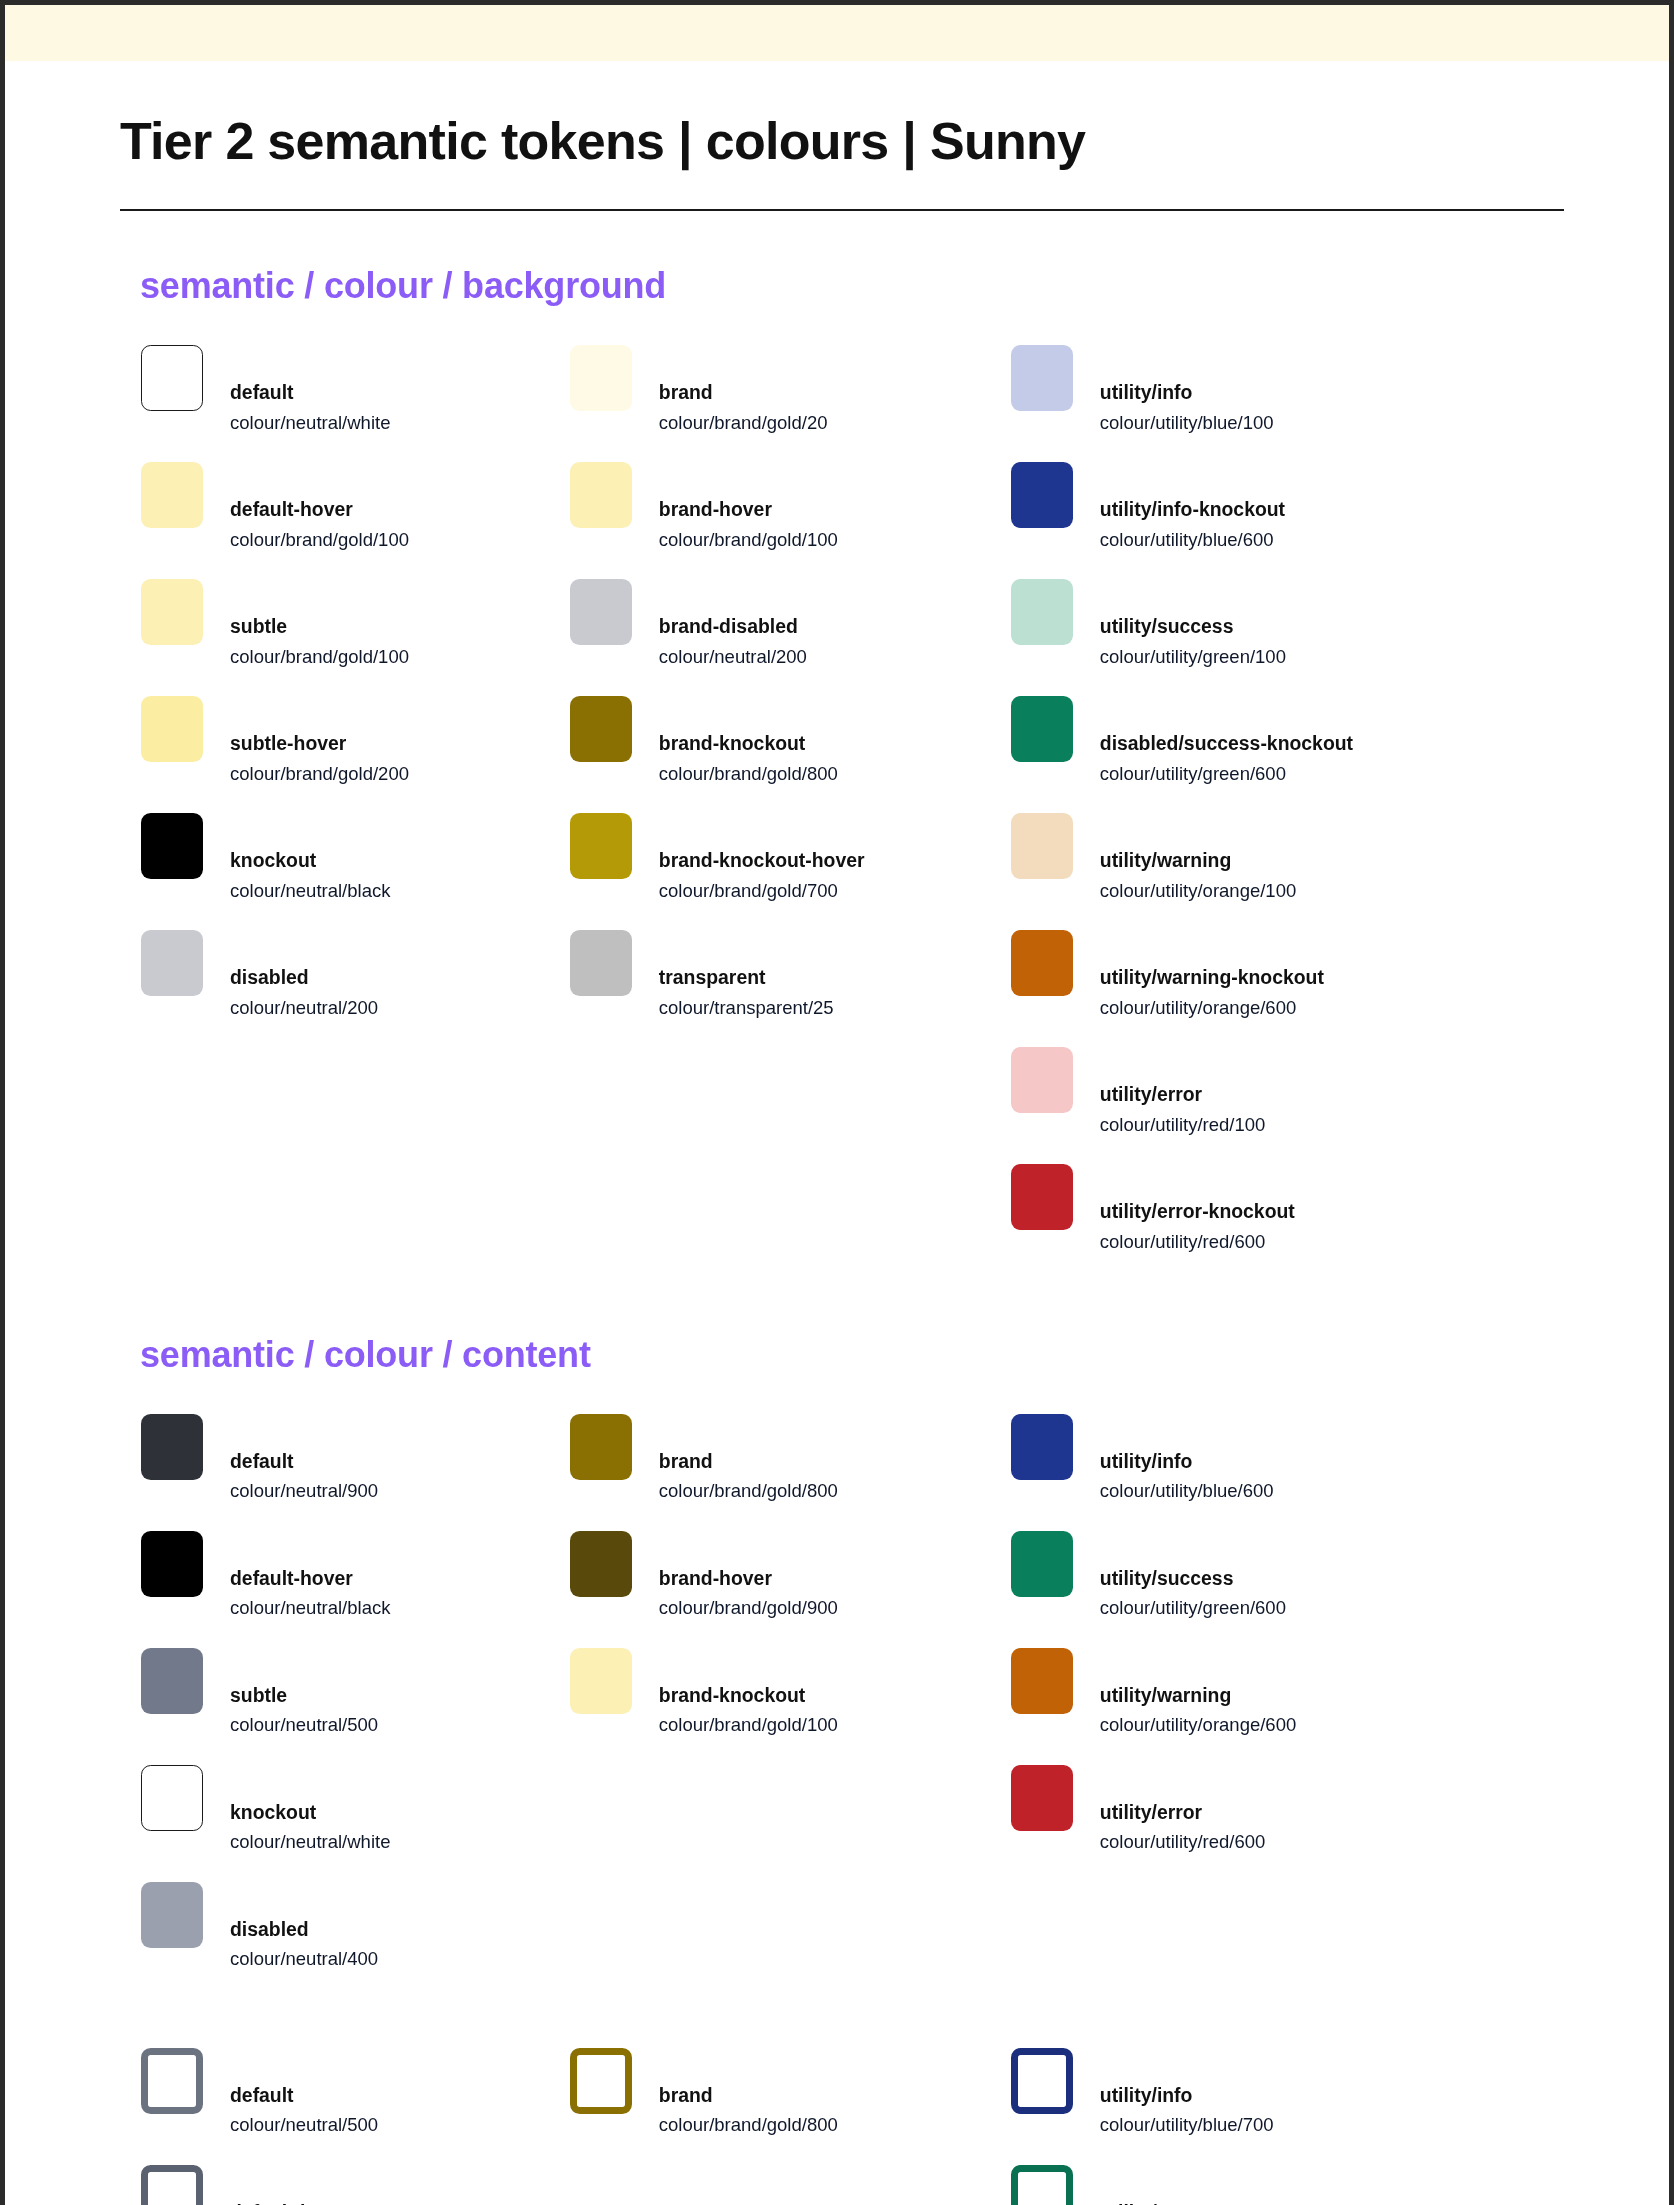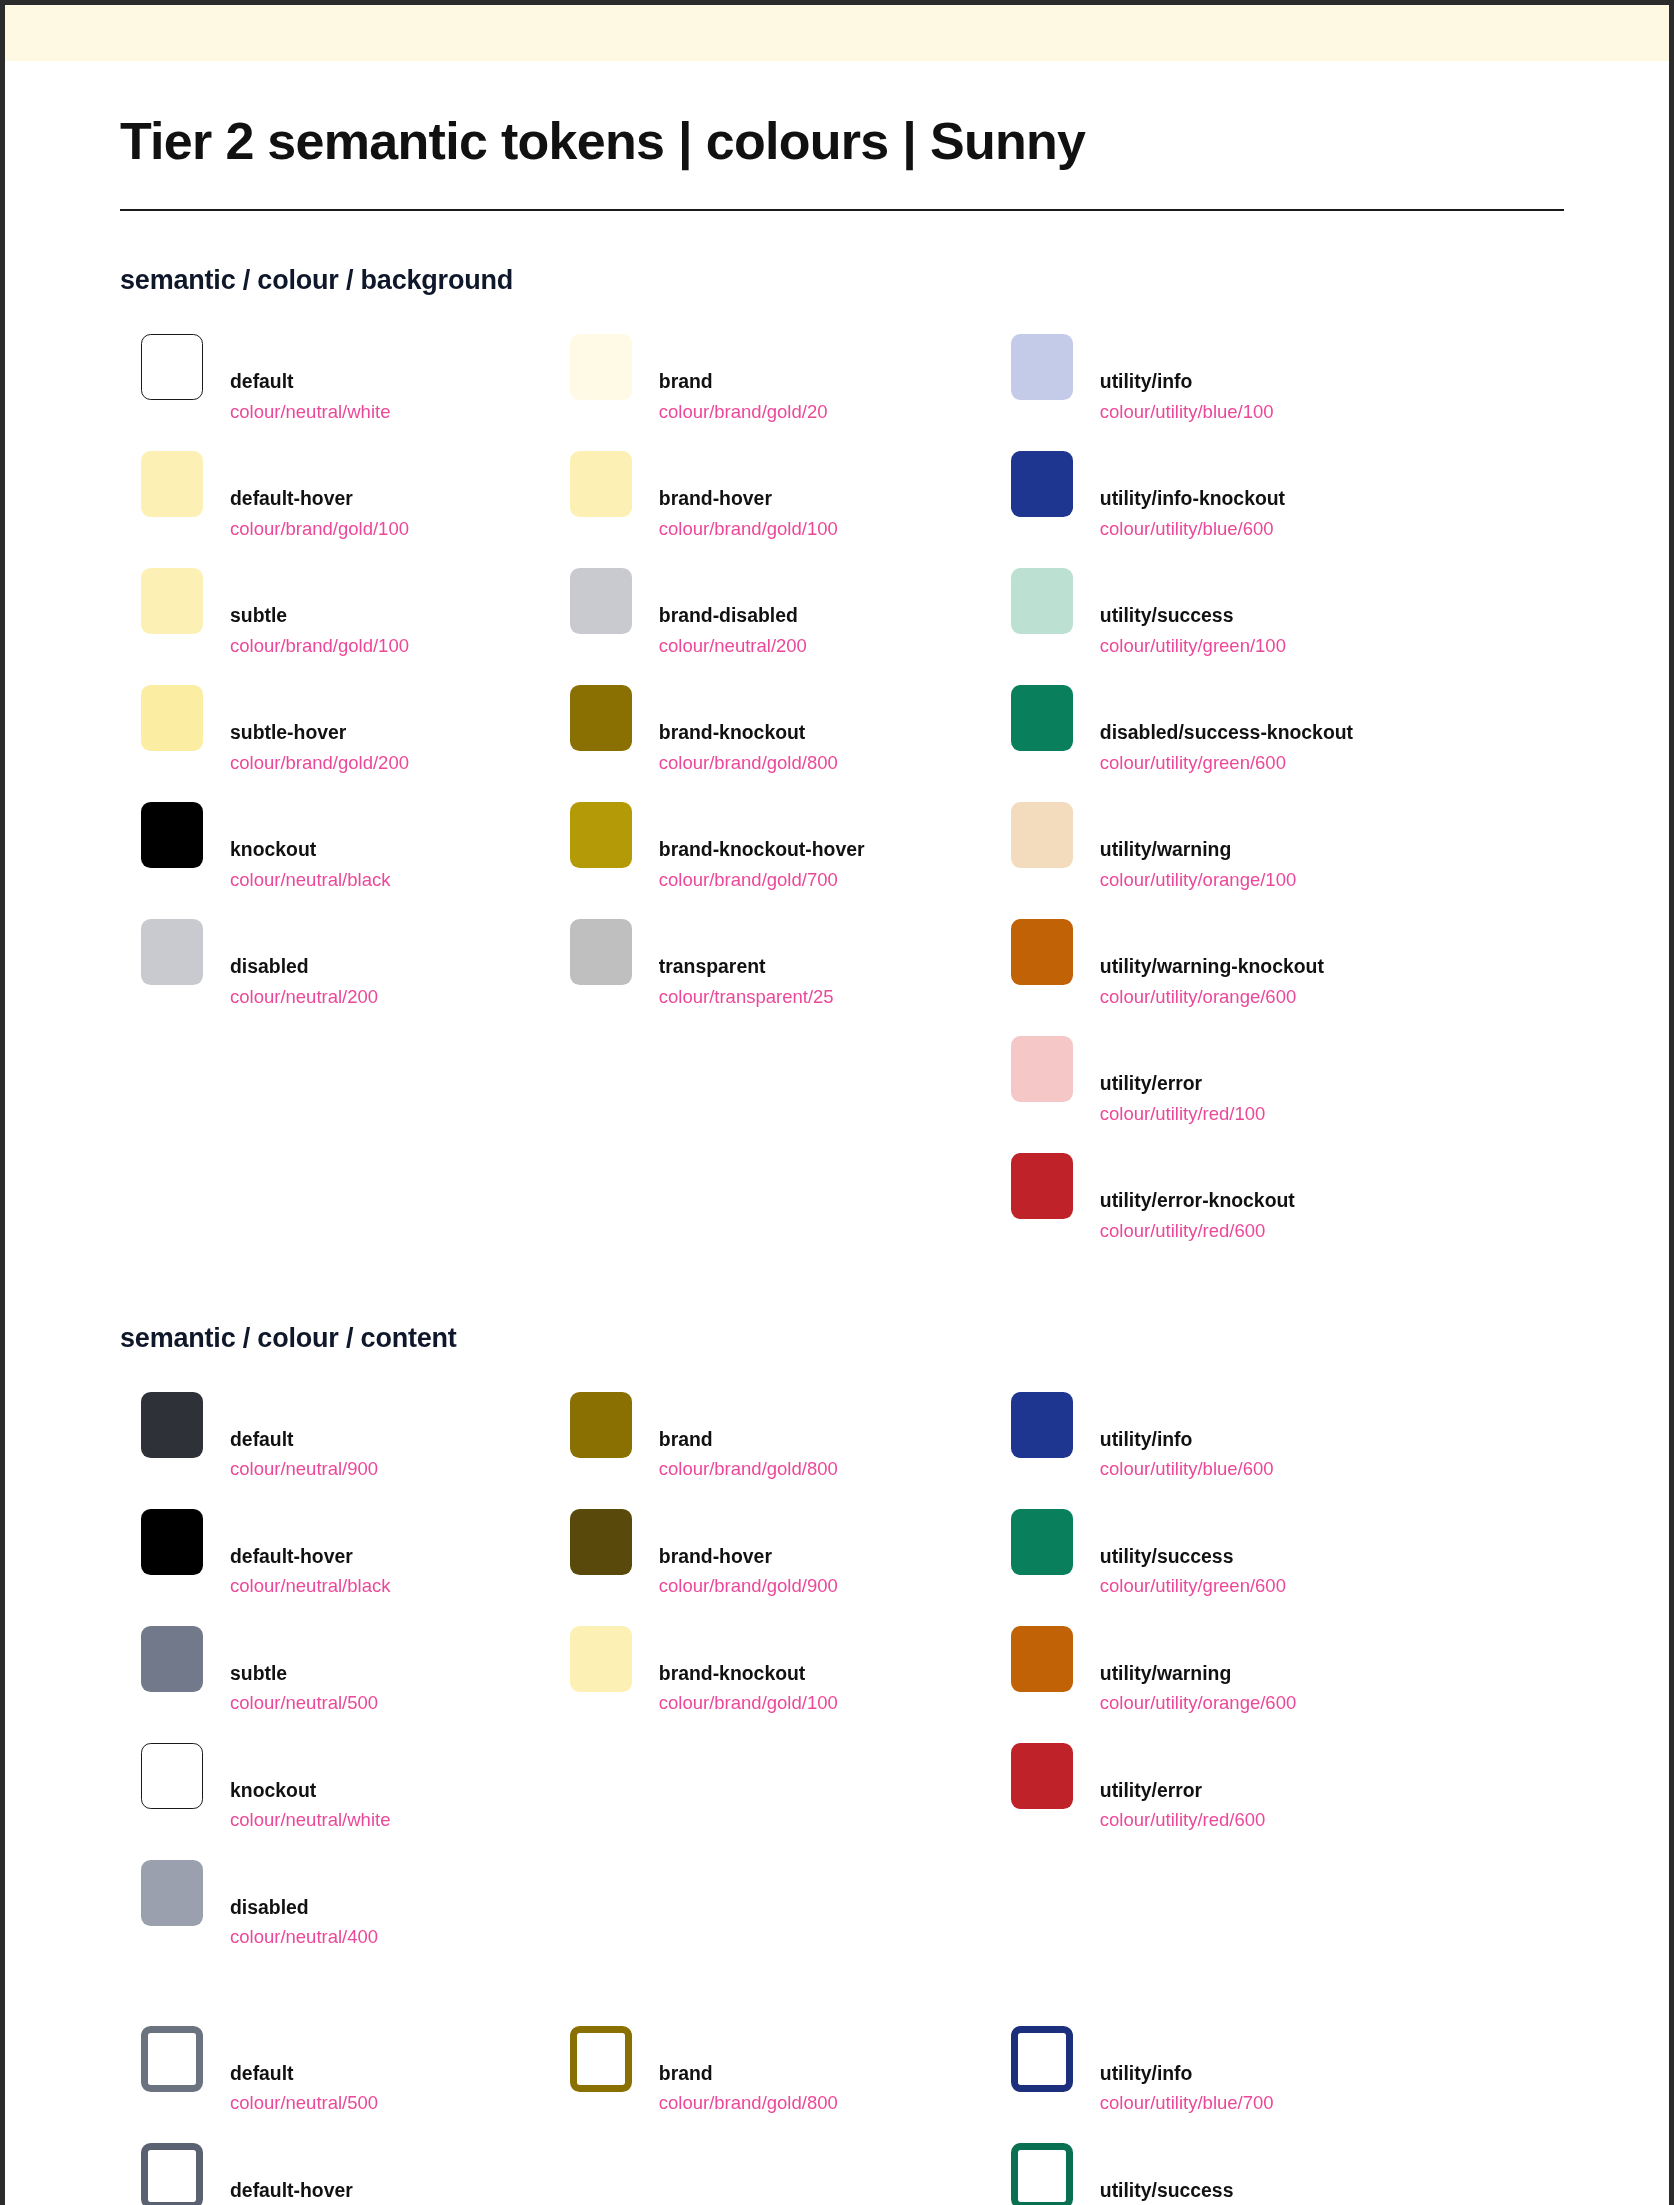--- a/index.html
+++ b/index.html
@@ -44,25 +44,26 @@
     width: 1444px;
   }
 
   
   .section { padding: 0 115px; }
   .section-background { margin-top: 54px; }
   .section-content    { margin-top: 79px; }
   .section-border     { margin-top: 76px; }
 
   .section-heading {
-    font-size: 27px;
+    font-size: 36px;
     font-weight: 700;
-    color: #0f172a;
+    color: #8b5cf6;
     letter-spacing: -0.2px;
     margin-bottom: 38px;
+    margin-left: 20px;
   }
 
   .columns {
     display: flex;
     align-items: flex-start;
   }
   .col {
     width: 441px;
     flex: 0 0 441px;
   }
@@ -98,21 +99,21 @@
   .token-name {
     font-size: 19.4px;
     font-weight: 700;
     color: #111111;
     line-height: 1.25;
     white-space: nowrap;
   }
   .token-ref {
     font-size: 18.5px;
     font-weight: 400;
-    color: #ec4899;
+    color: #0f172a;
     line-height: 1.35;
     margin-top: 6.2px;
     white-space: nowrap;
   }
 </style>
 </head>
 <body>
 
 <div class="page">
 

